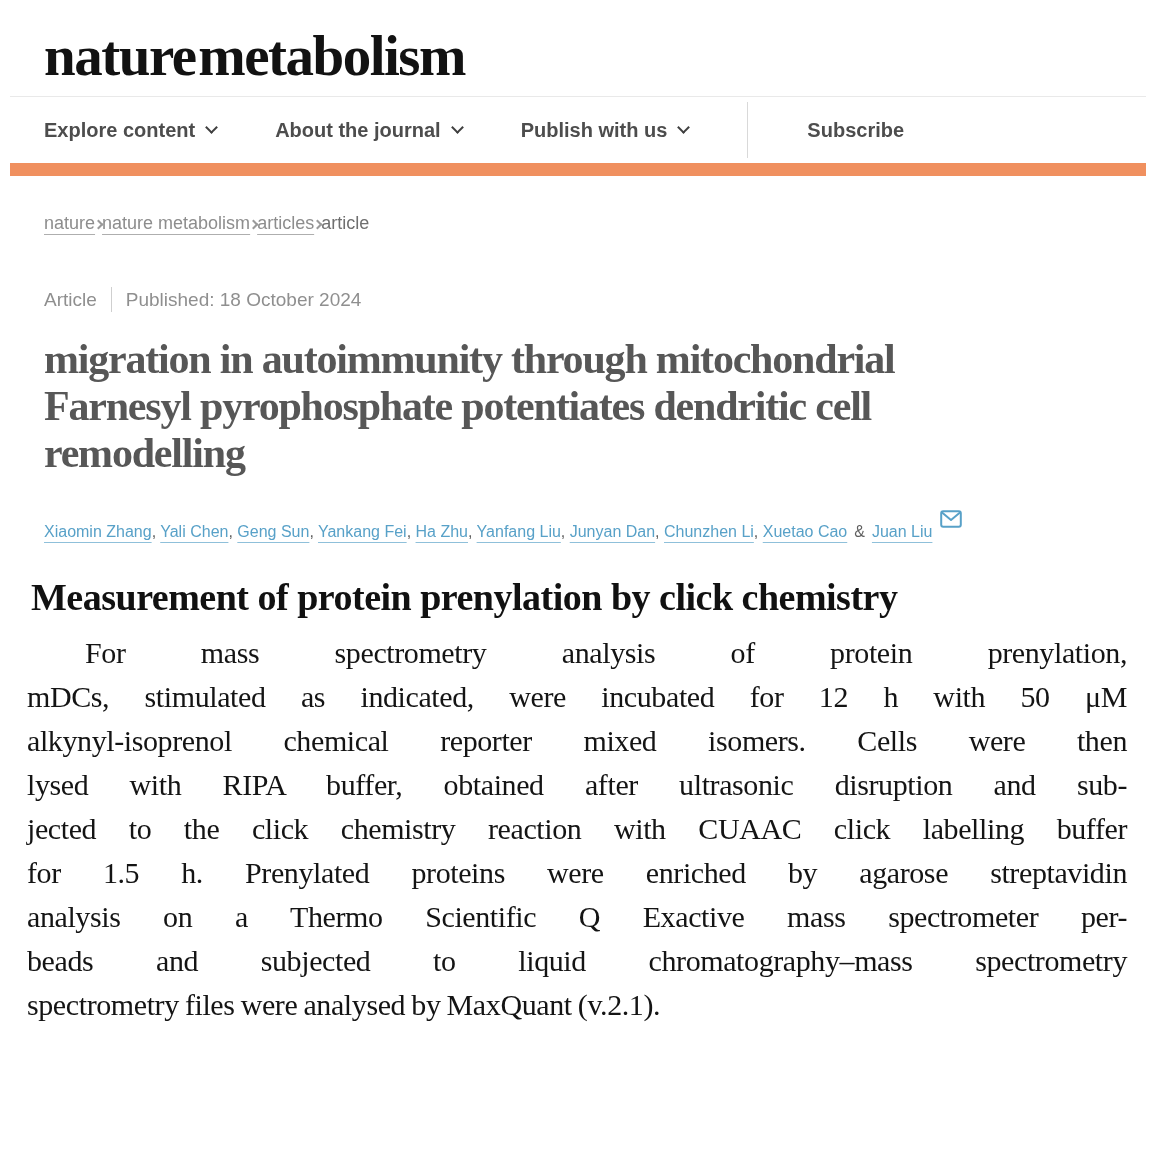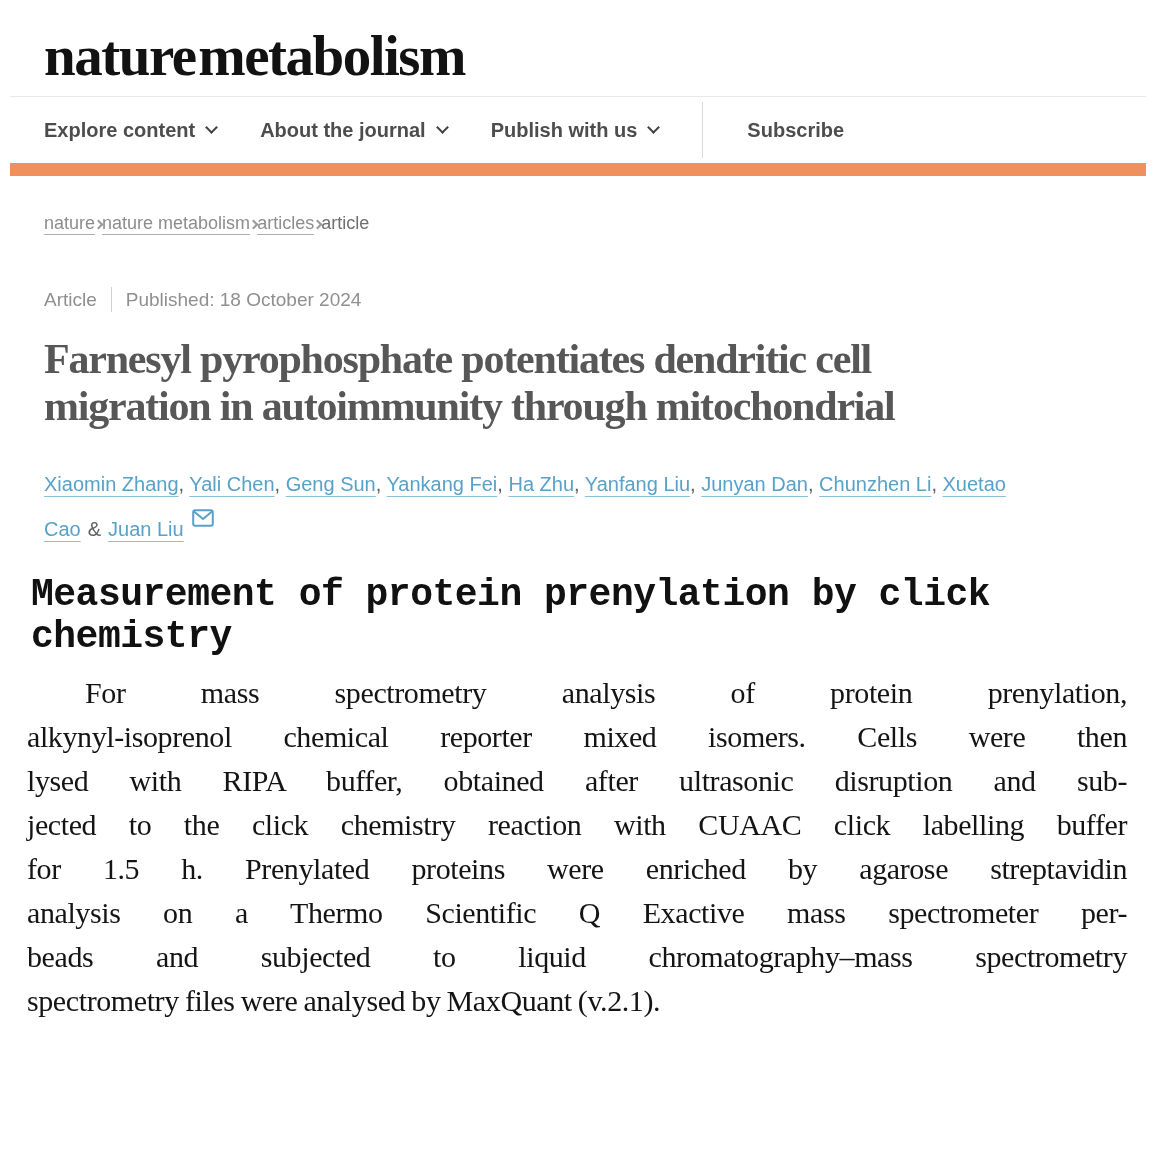--- a/index.html
+++ b/index.html
@@ -30,21 +30,21 @@
   .header-rule {
     margin: 10px 10px 0 10px;
     border-top: 1px solid #e9e9e9;
     height: 0;
   }
   .main-nav {
     display: flex;
     align-items: center;
     height: 66px;
     padding-left: 44px;
-    column-gap: 44px;
+    column-gap: 59px;
   }
   .nav-item {
     display: inline-flex;
     align-items: center;
     font-size: 20px;
     font-weight: 600;
     color: #4d4d4d;
     text-decoration: none;
     cursor: pointer;
     white-space: nowrap;
@@ -119,42 +119,42 @@
     line-height: 47px;
     letter-spacing: -1.2px;
     color: #575757;
     max-width: 1040px;
   }
   .article-title .tl { display: block; }
 
   .author-list {
     margin: 32px 0 0 44px;
     max-width: 1052px;
-    font-size: 20px;
+    font-size: 16px;
     line-height: 45px;
     color: #5f5f5f;
   }
   .author-list a.author {
     color: #58a1c8;
     text-decoration: underline;
     text-decoration-thickness: 1px;
     text-decoration-color: #8fc0da;
     text-underline-offset: 5px;
     cursor: pointer;
   }
   .author-list .sep { color: #5f5f5f; }
   .author-list .amp { color: #5f5f5f; margin: 0 7px; }
   .email-link { margin-left: 8px; cursor: pointer; }
   .email-link svg { vertical-align: 9px; }
 
   
   .methods { margin-top: 22px; }
   .methods-heading {
     margin: 0 0 0 31px;
-    font-family: Liberation Mono, monospace;
+    font-family: Liberation Serif, serif;
     font-weight: 700;
     font-size: 38px;
     line-height: 42px;
     letter-spacing: -0.5px;
     color: #111111;
   }
   .methods-para {
     margin: 13px 3px 0 27px;
     width: 1100px;
     font-family: "Liberation Serif", serif;
@@ -209,22 +209,23 @@
     <span class="bc-current">article</span>
   </nav>
 
   <div class="article-meta">
     <span>Article</span>
     <span class="meta-divider"></span>
     <span>Published: 18 October 2024</span>
   </div>
 
   <h1 class="article-title">
+    <span class="tl">migration in autoimmunity through mitochondrial</span>
     <span class="tl">Farnesyl pyrophosphate potentiates dendritic cell</span>
-    <span class="tl">migration in autoimmunity through mitochondrial</span>
+    <span class="tl">remodelling</span>
   </h1>
 
   <div class="author-list">
     <a class="author">Xiaomin Zhang</a><span class="sep">, </span>
     <a class="author">Yali Chen</a><span class="sep">, </span>
     <a class="author">Geng Sun</a><span class="sep">, </span>
     <a class="author">Yankang Fei</a><span class="sep">, </span>
     <a class="author">Ha Zhu</a><span class="sep">, </span>
     <a class="author">Yanfang Liu</a><span class="sep">, </span>
     <a class="author">Junyan Dan</a><span class="sep">, </span>
@@ -233,20 +234,21 @@
           <rect x="1.2" y="1.2" width="19.6" height="15.6" rx="2" fill="none" stroke="#58a1c8" stroke-width="2"></rect>
           <path d="M2 2.6 L11 10 L20 2.6" fill="none" stroke="#58a1c8" stroke-width="2" stroke-linecap="round" stroke-linejoin="round"></path>
         </svg></a>
   </div>
 </main>
 
 <section class="methods">
   <h2 class="methods-heading">Measurement of protein prenylation by click chemistry</h2>
   <div class="methods-para">
     <div class="pline">For mass spectrometry analysis of protein prenylation,</div>
+    <div class="pline">mDCs, stimulated as indicated, were incubated for 12 h with 50 μM</div>
     <div class="pline">alkynyl-isoprenol chemical reporter mixed isomers. Cells were then</div>
     <div class="pline">lysed with RIPA buffer, obtained after ultrasonic disruption and sub-</div>
     <div class="pline">jected to the click chemistry reaction with CUAAC click labelling buffer</div>
     <div class="pline">for 1.5 h. Prenylated proteins were enriched by agarose streptavidin</div>
     <div class="pline">analysis on a Thermo Scientific Q Exactive mass spectrometer per-</div>
     <div class="pline">beads and subjected to liquid chromatography–mass spectrometry</div>
     <div class="pline">spectrometry files were analysed by MaxQuant (v.2.1).</div>
   </div>
 </section>
 

